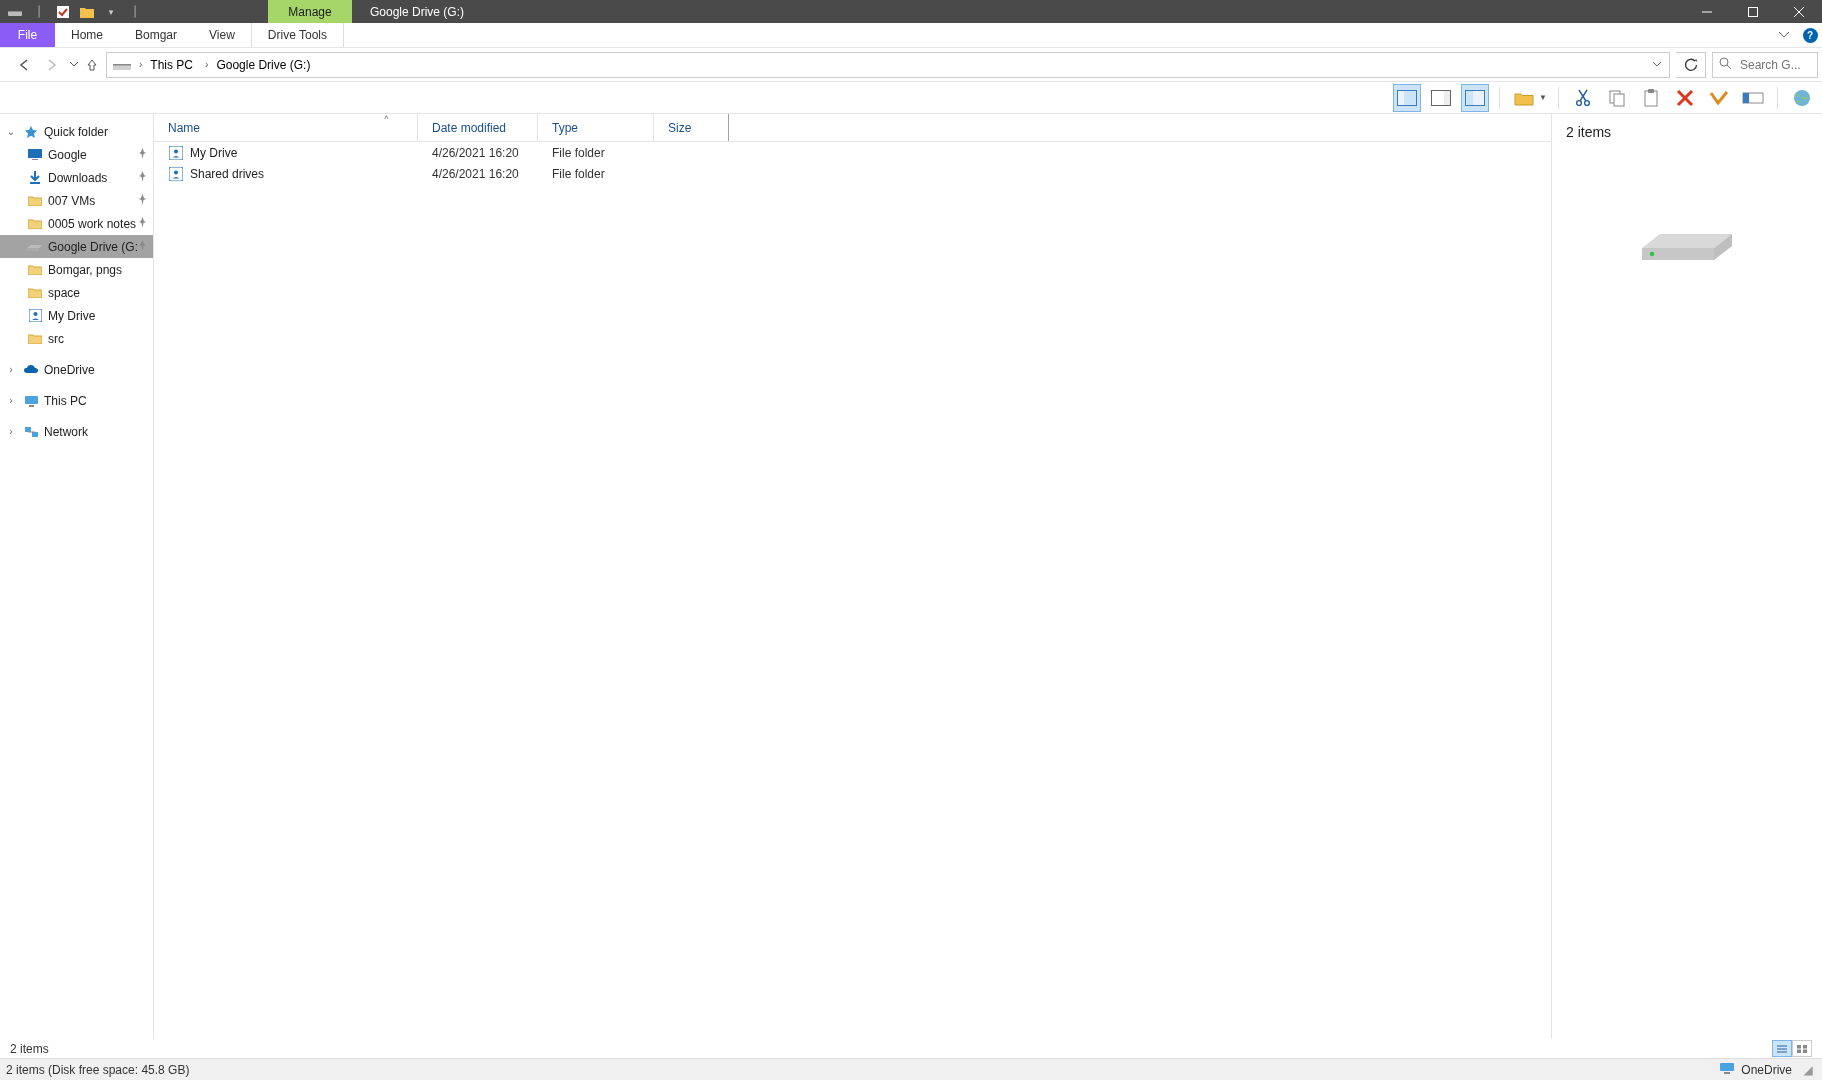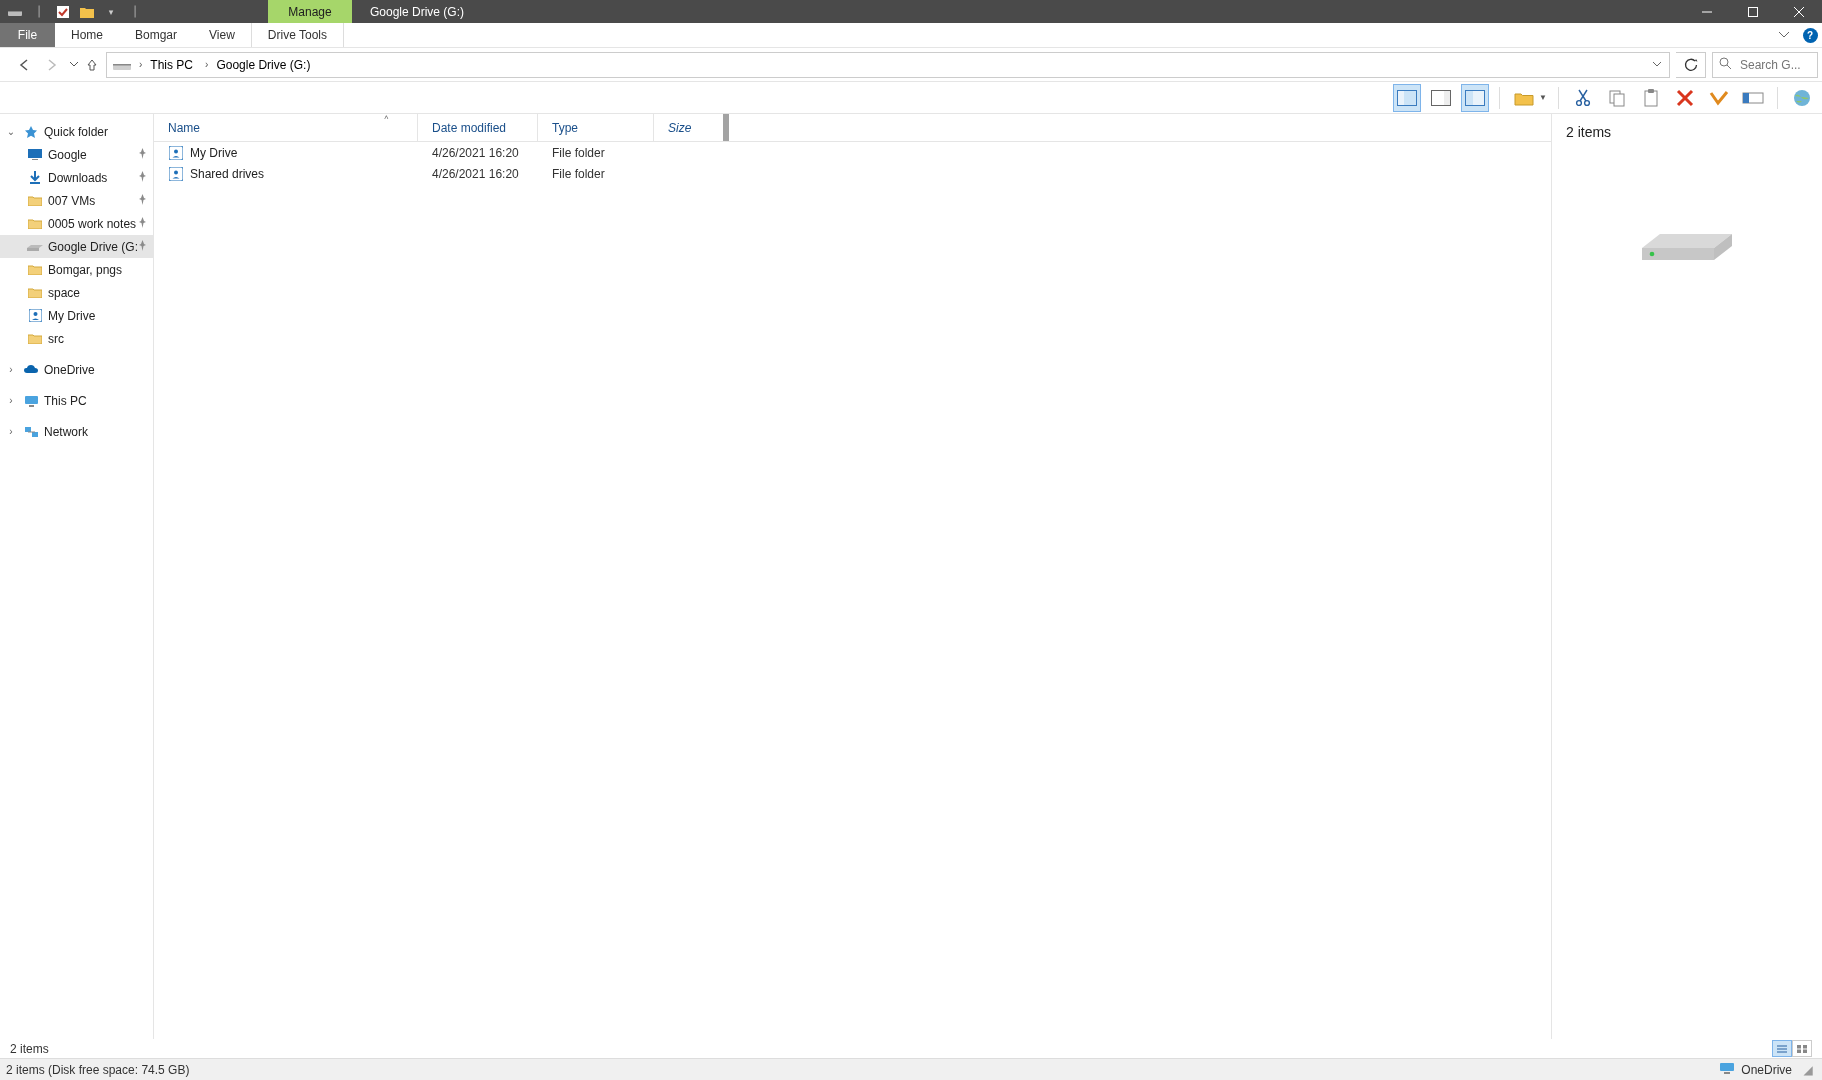--- a/index.html
+++ b/index.html
@@ -10,21 +10,21 @@
   .titlebar .qat { display: flex; align-items: center; gap: 10px; padding: 0 6px 0 8px; }
   .titlebar .qat .qat-item { width: 14px; height: 14px; display: flex; align-items: center; justify-content: center; }
   .titlebar .tab-ctx { display: flex; align-items: center; justify-content: center; min-width: 84px; padding: 0 14px; background: #a6d66a; color: #202020; font-size: 12px; }
   .titlebar .title { display: flex; align-items: center; padding: 0 18px; font-size: 12px; color: #fff; }
   .titlebar .spacer { flex: 1; }
   .titlebar .win-controls { display: flex; }
   .titlebar .win-controls .wc { width: 46px; display: flex; align-items: center; justify-content: center; color: #fff; }
 
   
   .ribbon-row { height: 24px; background: #fff; display: flex; align-items: stretch; border-bottom: 0; }
-  .file-tab { width: 55px; background: #737373; color: #fff; display: flex; align-items: center; justify-content: center; font-size: 12px; }
+  .file-tab { width: 55px; background: #8b5cf6; color: #fff; display: flex; align-items: center; justify-content: center; font-size: 12px; }
   .rtab { padding: 0 16px; display: flex; align-items: center; font-size: 12px; color: #333; border-right: 0; }
   .rtab-group-border { border-right: 1px solid #ddd; height: 100%; }
   .ribbon-row .flex { flex: 1; }
   .ribbon-row .expand { width: 28px; display: flex; align-items: center; justify-content: center; color: #666; }
   .ribbon-row .help { width: 24px; display: flex; align-items: center; justify-content: center; }
   .help-badge { width: 15px; height: 15px; border-radius: 50%; background: #0063b1; color: #fff; font-size: 10px; font-weight: bold; display: flex; align-items: center; justify-content: center; }
 
   
   .navrow { height: 34px; display: flex; align-items: center; gap: 0; padding: 0 4px 0 10px; border-top: 1px solid #e5e5e5; }
   .nav-btn { width: 28px; height: 28px; display: flex; align-items: center; justify-content: center; color: #555; }
@@ -44,34 +44,34 @@
   .cmd.toggle-on { border: 1px solid #7eb4ea; background: #cce4f7; }
   .cmd svg { pointer-events: none; }
   .cmd-sep { width: 1px; height: 22px; background: #ddd; margin: 0 4px; }
   .cmdbar .with-drop { display: flex; align-items: center; }
   .cmdbar .drop { width: 10px; display: flex; align-items: center; justify-content: center; color: #555; font-size: 8px; }
 
   
   .body { position: absolute; top: 113px; bottom: 41px; left: 0; right: 0; display: flex; border-top: 1px solid #e5e5e5; }
   .tree { width: 154px; min-width: 154px; border-right: 1px solid #e5e5e5; padding-top: 6px; overflow: hidden; }
   .tree-row { height: 23px; display: flex; align-items: center; gap: 4px; padding-left: 4px; font-size: 12px; color: #222; white-space: nowrap; position: relative; }
-  .tree-row.sel { background: #e5e5e5; }
+  .tree-row.sel { background: #a3a3a3; }
   .tree-row .exp { width: 14px; text-align: center; color: #666; font-size: 10px; }
   .tree-row .ico { width: 18px; display: flex; align-items: center; justify-content: center; }
   .tree-row .pin { position: absolute; right: 6px; color: #888; font-size: 10px; }
   .tree-indent1 .tree-row { padding-left: 26px; }
   .tree .spacer { height: 8px; }
 
   .listwrap { flex: 1; display: flex; flex-direction: column; border-right: 1px solid #e5e5e5; }
   .cols { height: 28px; display: flex; align-items: center; border-bottom: 1px solid #e5e5e5; color: #1a4f8a; font-size: 12px; }
   .col { padding-left: 14px; height: 100%; display: flex; align-items: center; border-right: 1px solid #e5e5e5; position: relative; }
   .col.name   { width: 264px; }
   .col.date   { width: 120px; }
   .col.type   { width: 116px; }
-  .col.size   { width: 75px; border-right: 6px solid #a3a3a3; font-style: italic; }
+  .col.size   { width: 75px; border-right: 1px solid #a3a3a3; }
   .sort-ind { position: absolute; top: -1px; left: 50%; transform: translateX(-50%); color: #666; font-size: 8px; }
   .rows { flex: 1; }
   .row { height: 21px; display: flex; align-items: center; font-size: 12px; color: #222; }
   .row .c { padding-left: 14px; }
   .row .c.name { width: 264px; display: flex; align-items: center; gap: 6px; }
   .row .c.date { width: 120px; color: #333; }
   .row .c.type { width: 116px; color: #333; }
   .row .c.size { width: 75px; }
   .row .fico { width: 16px; height: 16px; display: flex; align-items: center; justify-content: center; }
 
@@ -511,21 +511,21 @@
           <rect x="1" y="1" width="4" height="3.5" fill="#888"></rect>
           <rect x="7" y="1" width="4" height="3.5" fill="#888"></rect>
           <rect x="1" y="5.5" width="4" height="3.5" fill="#888"></rect>
           <rect x="7" y="5.5" width="4" height="3.5" fill="#888"></rect>
         </svg>
       </div>
   </div>
 </div>
 
 <div class="status2">
-  <span>2 items (Disk free space: 74.5 GB)</span>
+  <span>2 items (Disk free space: 45.8 GB)</span>
   <div class="flex"></div>
   <div class="loc">
     <span><svg width="16" height="12">
           <rect x="1" y="1" width="14" height="8" rx="1" fill="#4aa3df"></rect>
           <rect x="5" y="10" width="6" height="2" fill="#888"></rect>
         </svg></span>
     <span>OneDrive</span>
   </div>
   <span class="tri" style="color:#999;">◢</span>
 </div>

